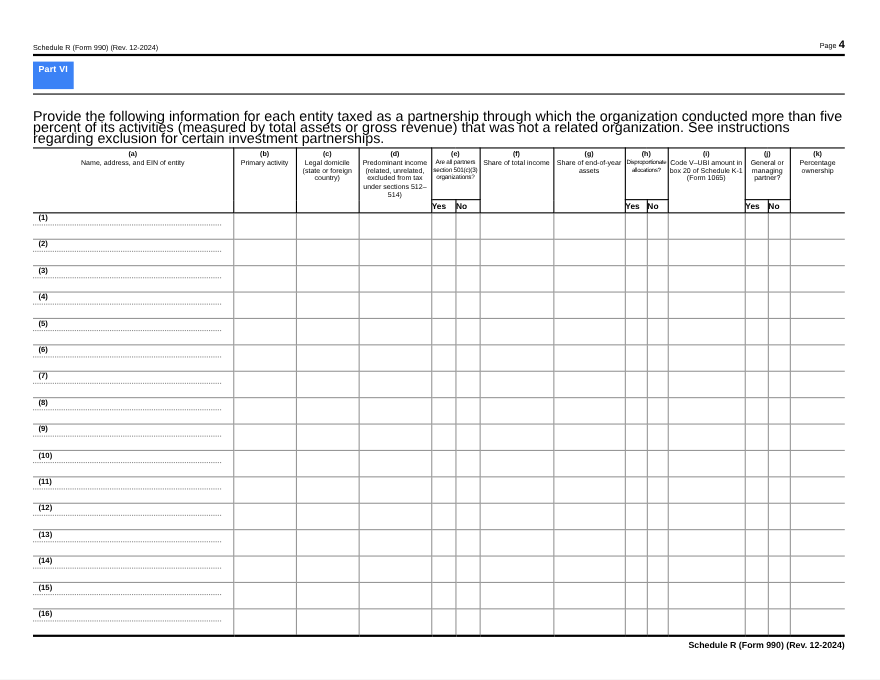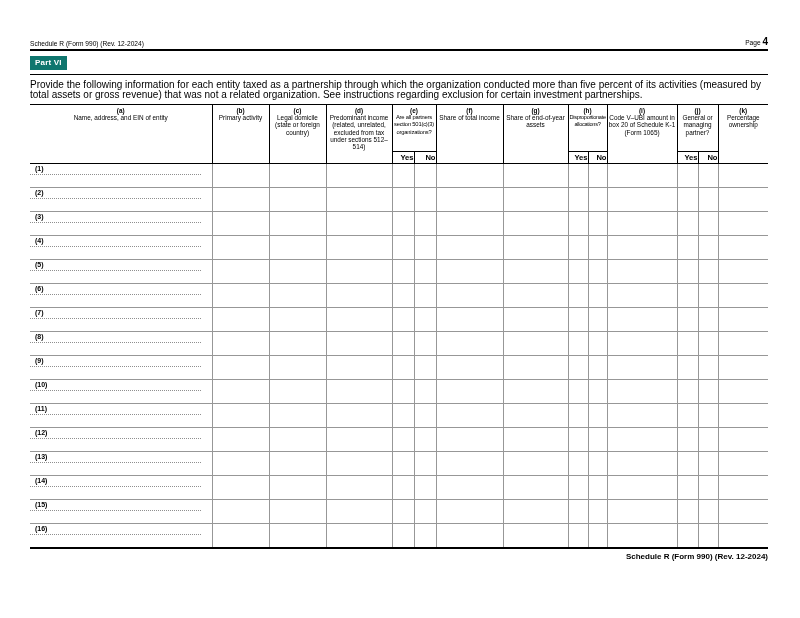--- a/index.html
+++ b/index.html
@@ -12,40 +12,40 @@
   
   .toprow { display:flex; justify-content:space-between; align-items:flex-end;
             border-bottom:2px solid #000; padding-bottom:2px; }
   .form-version { font-size:6.6px; }
   .page-ind { font-size:6.6px; }
   .page-ind .num { font-size:10px; font-weight:bold; }
 
   
   .partrow { display:flex; align-items:center; margin-top:5px;
              border-bottom:1px solid #000; padding-bottom:4px; }
-  .part-badge { background:#0f766e; color:#fff; font-size:8px; font-weight:bold;
-                padding:2px 5px 3px 5px; letter-spacing:0.2px; }
+  .part-badge { background:#3b82f6; color:#fff; font-size:8px; font-weight:bold;
+                padding:2px 5px 14px 5px; letter-spacing:0.2px; }
   .part-head { margin-left:18px; font-size:9px; }
   .part-head .t { font-weight:bold; }
 
-  .intro { margin-top:5px; font-size:10px; line-height:9.8px; }
+  .intro { margin-top:15px; font-size:13px; line-height:9.8px; }
 
   
   table { border-collapse:collapse; table-layout:fixed; width:738px; margin-top:4px; }
   th, td { padding:0; margin:0; }
   thead th { border:1px solid #000; vertical-align:top; font-weight:normal; padding-top:2px; background:#fff; }
   th.no-l { border-left:none; }
   th.no-r { border-right:none; }
   tr.h1 { height:47px; }
   tr.h2 { height:12px; }
   .clet  { font-size:6.4px; font-weight:bold; text-align:center; line-height:7.4px; }
   .cdesc { font-size:6.4px; text-align:center; line-height:7.3px; padding:0 1px; }
   th.ce .cdesc { font-size:5.8px; letter-spacing:-0.2px; }
   th.ch .cdesc { font-size:5.6px; letter-spacing:-0.3px; }
-  tr.h2 th { font-size:7.6px; font-weight:bold; text-align:right; vertical-align:middle; padding:0;margin-left:12px; }
+  tr.h2 th { font-size:7.6px; font-weight:bold; text-align:left; vertical-align:middle; padding:0;margin-left:12px; }
 
   tbody td { border:1px solid #979797; height:23px; }
   tbody tr:first-child td { border-top:1px solid #000; }
   tbody tr:last-child td  { border-bottom:2px solid #000; }
   tbody td:first-child { border-left:none; position:relative; }
   tbody td:last-child  { border-right:none; }
   .rownum  { position:absolute; top:1px; left:5px; font-size:7px; font-weight:bold; }
   .dotline { position:absolute; top:10px; left:0px; right:11px;
              border-bottom:1px dotted #8f8f8f; }
 

